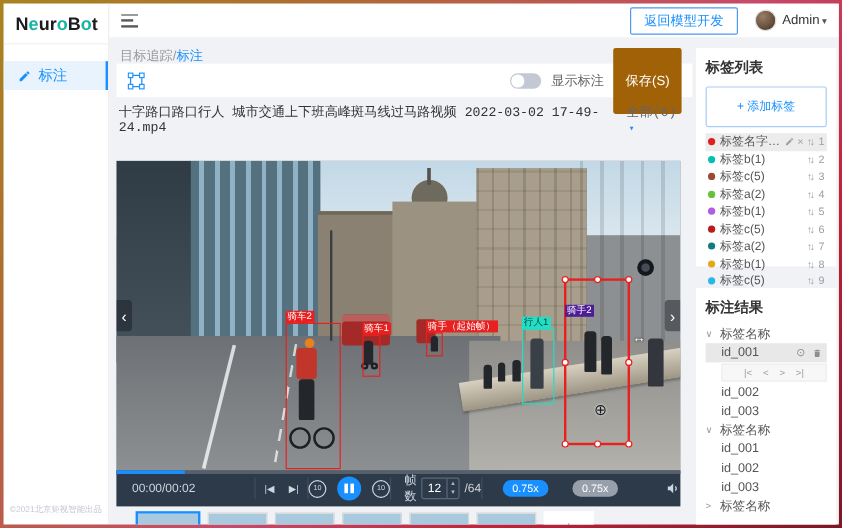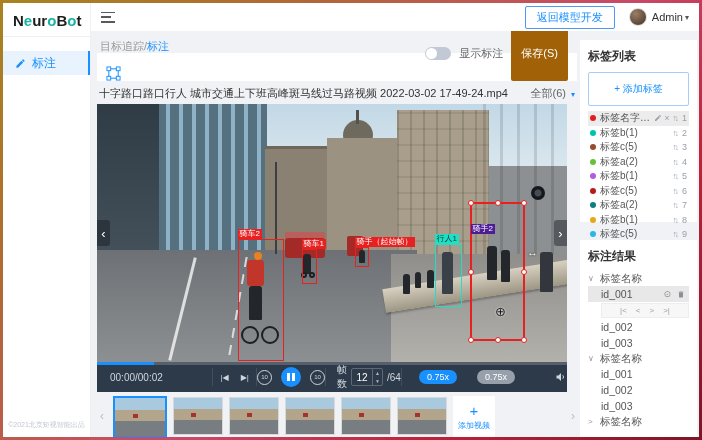--- a/index.html
+++ b/index.html
@@ -28,28 +28,28 @@
     background:radial-gradient(circle at 35% 30%,#9b7f66,#5d4736 70%,#3e2f23); border:1px solid #ddd; }
   .admin { font-size:11px; color:#333; margin-left:5px; }
   .caret { font-size:8px; color:#555; margin-left:2px; }
 
   
   .content { position:absolute; left:88px; top:28px; width:608px; height:406px; background:#f0f2f5; }
   .breadcrumb { position:absolute; left:9px; top:8px; font-size:11px; }
   .breadcrumb .p1 { color:#999; } .breadcrumb .sep { color:#999; } .breadcrumb .p2 { color:#1890ff; cursor:pointer; }
 
   .center { position:absolute; left:6px; top:22px; width:480px; }
-  .toolbar { height:28px; background:#fff; display:flex; align-items:flex-end; padding:0 9px; }
+  .toolbar { height:28px; background:#fff; display:flex; align-items:center; padding:0 9px; }
   .tb-right { margin-left:auto; display:flex; align-items:center; gap:8px; }
   .toggle { width:26px; height:13px; border-radius:7px; background:#c2c9d4; position:relative; cursor:pointer; }
   .toggle .knob { position:absolute; left:1px; top:1px; width:11px; height:11px; border-radius:50%; background:#fff; }
   .toggle-label { font-size:11px; color:#666; }
   .save-btn { background:#a16207; color:#fff; border:none; font-size:11px; padding:20px 10px; border-radius:2px; cursor:pointer; }
 
-  .title-row { display:flex; align-items:flex-start; margin:5px 2px 3px 2px; }
+  .title-row { display:flex; align-items:flex-start; margin:5px 2px 21px 2px;font-family:Liberation Mono, monospace; }
   .v-title { font-size:11px; color:#333; }
   .filter { margin-left:auto; font-size:11px; color:#666; cursor:pointer; }
   .filter .caret { color:#1890ff; }
 
   
   .stage { position:relative; width:470px; height:258px; background:#8d9092; overflow:hidden; }
   .stage div { position:absolute; }
   .sky { left:0; top:0; width:470px; height:62px; background:linear-gradient(180deg,#c2d8e6,#d9e6ee); }
   .bldg1 { left:0; top:0; width:62px; height:168px; background:linear-gradient(180deg,#2f3c46,#46525c); }
   .bldg2 { left:60px; top:0; width:110px; height:158px;

